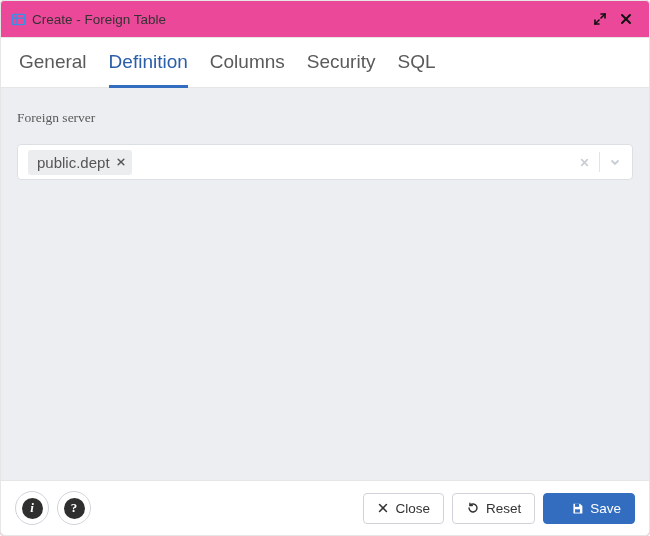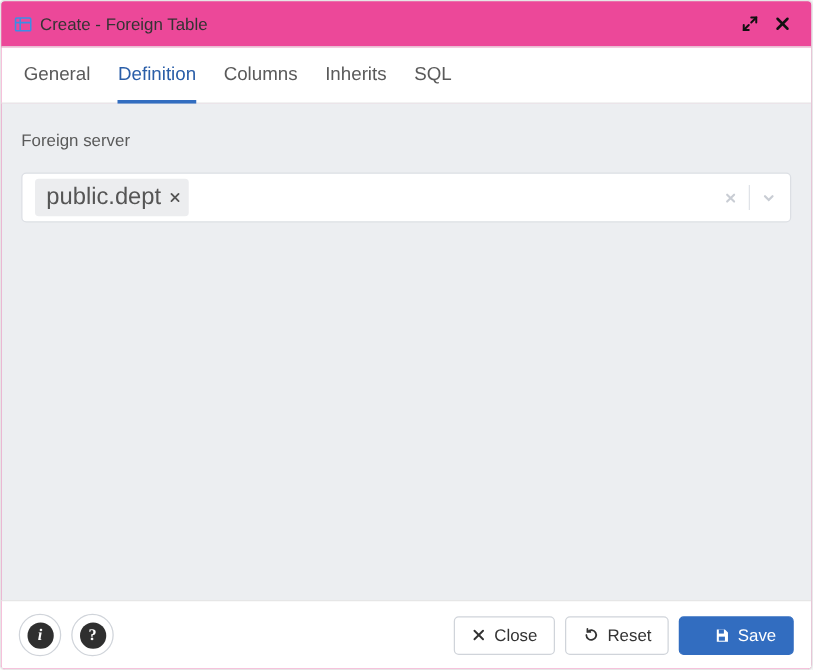--- a/index.html
+++ b/index.html
@@ -39,21 +39,21 @@
   .title-btn svg { display:block; }
   .tabs {
     display:flex;
     gap: 22px;
     padding: 0 18px;
     border-bottom: 1px solid #e6e6e6;
     background:#fff;
   }
   .tab {
     padding: 13px 0 12px 0;
-    font-size: 15px;
+    font-size: 19px;
     color: #5a5a5a;
     cursor:pointer;
     border-bottom: 3px solid transparent;
     margin-bottom:-1px;
   }
   .tab.active { color:#2a5ea8; border-bottom-color:#326dc0; font-weight:500; }
   .content {
     flex:1;
     background:#eceef1;
     padding: 14px 16px;
@@ -61,20 +61,21 @@
   .form-row {
     display:flex;
     align-items:flex-start;
     margin-bottom: 18px;
   }
   .form-label {
     width: 155px;
     padding-top: 8px;
     font-size: 13.5px;
     color:#5a5a5a;
+    font-family:Liberation Serif, serif;
   }
   .field-wrap { flex:1; }
   .select-control {
     display:flex;
     align-items:center;
     background:#fff;
     border:1px solid #dcdfe4;
     border-radius:4px;
     min-height:36px;
     padding: 4px 6px 4px 10px;
@@ -91,21 +92,21 @@
     flex-wrap:wrap;
     gap:4px;
     align-items:center;
   }
   .token {
     display:inline-flex;
     align-items:center;
     background:#ecedef;
     border-radius:3px;
     padding: 4px 6px 4px 9px;
-    font-size:19px;
+    font-size:15px;
     color:#555;
   }
   .token-x { margin-left:6px; cursor:pointer; display:inline-flex; color:#555; }
   .footer {
     display:flex;
     align-items:center;
     padding: 10px 14px;
     border-top: 1px solid #e6e6e6;
     background:#fff;
     gap:8px;
@@ -172,21 +173,21 @@
         <path d="M3 3 L11 11"></path>
           <path d="M11 3 L3 11"></path>
       </svg>
     </span>
   </div>
 
   <div class="tabs">
     <div class="tab">General</div>
     <div class="tab active">Definition</div>
     <div class="tab">Columns</div>
-    <div class="tab">Inherits</div>
+    <div class="tab">Security</div>
     <div class="tab">SQL</div>
   </div>
 
   <div class="content">
 
     <div class="form-row">
       <div class="form-label">Foreign server</div>
     </div>
 
     <div class="form-row">

